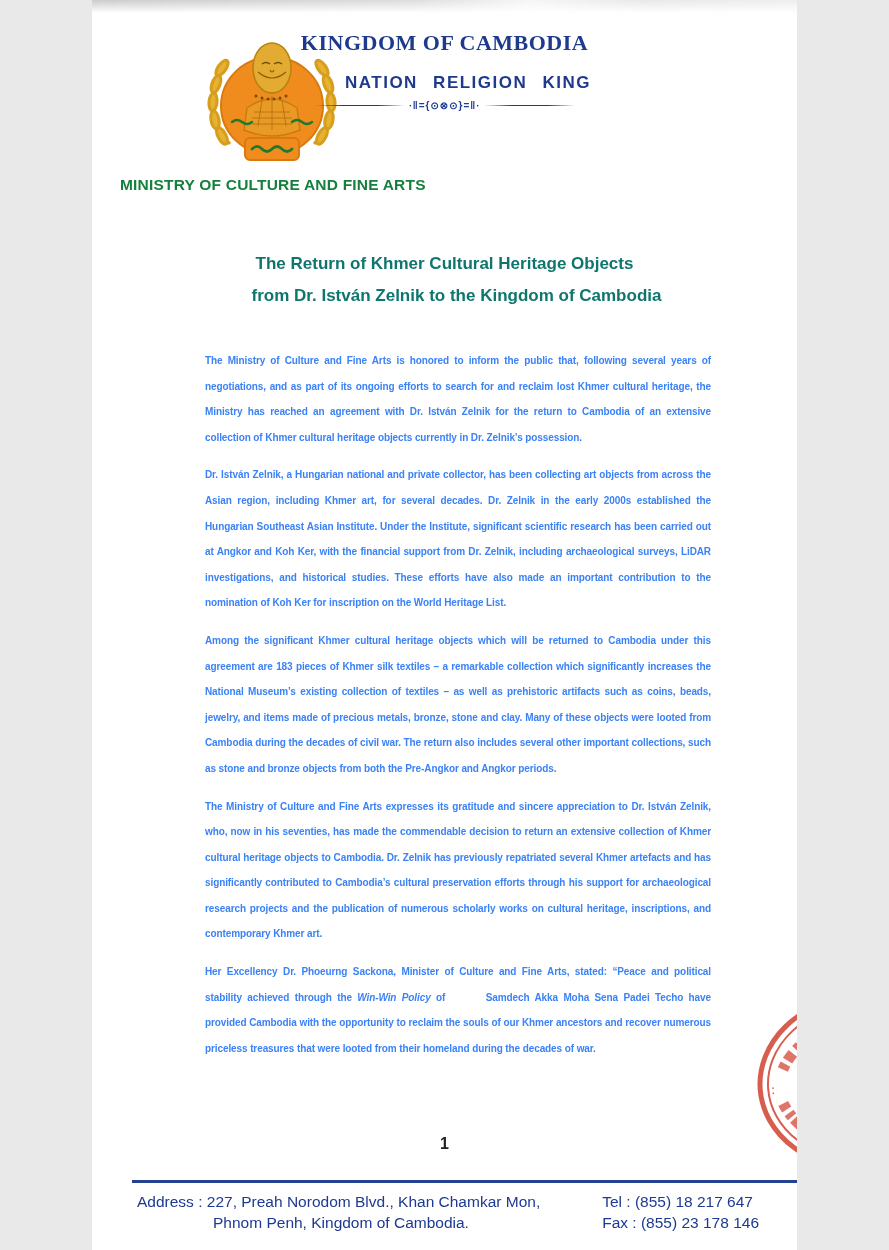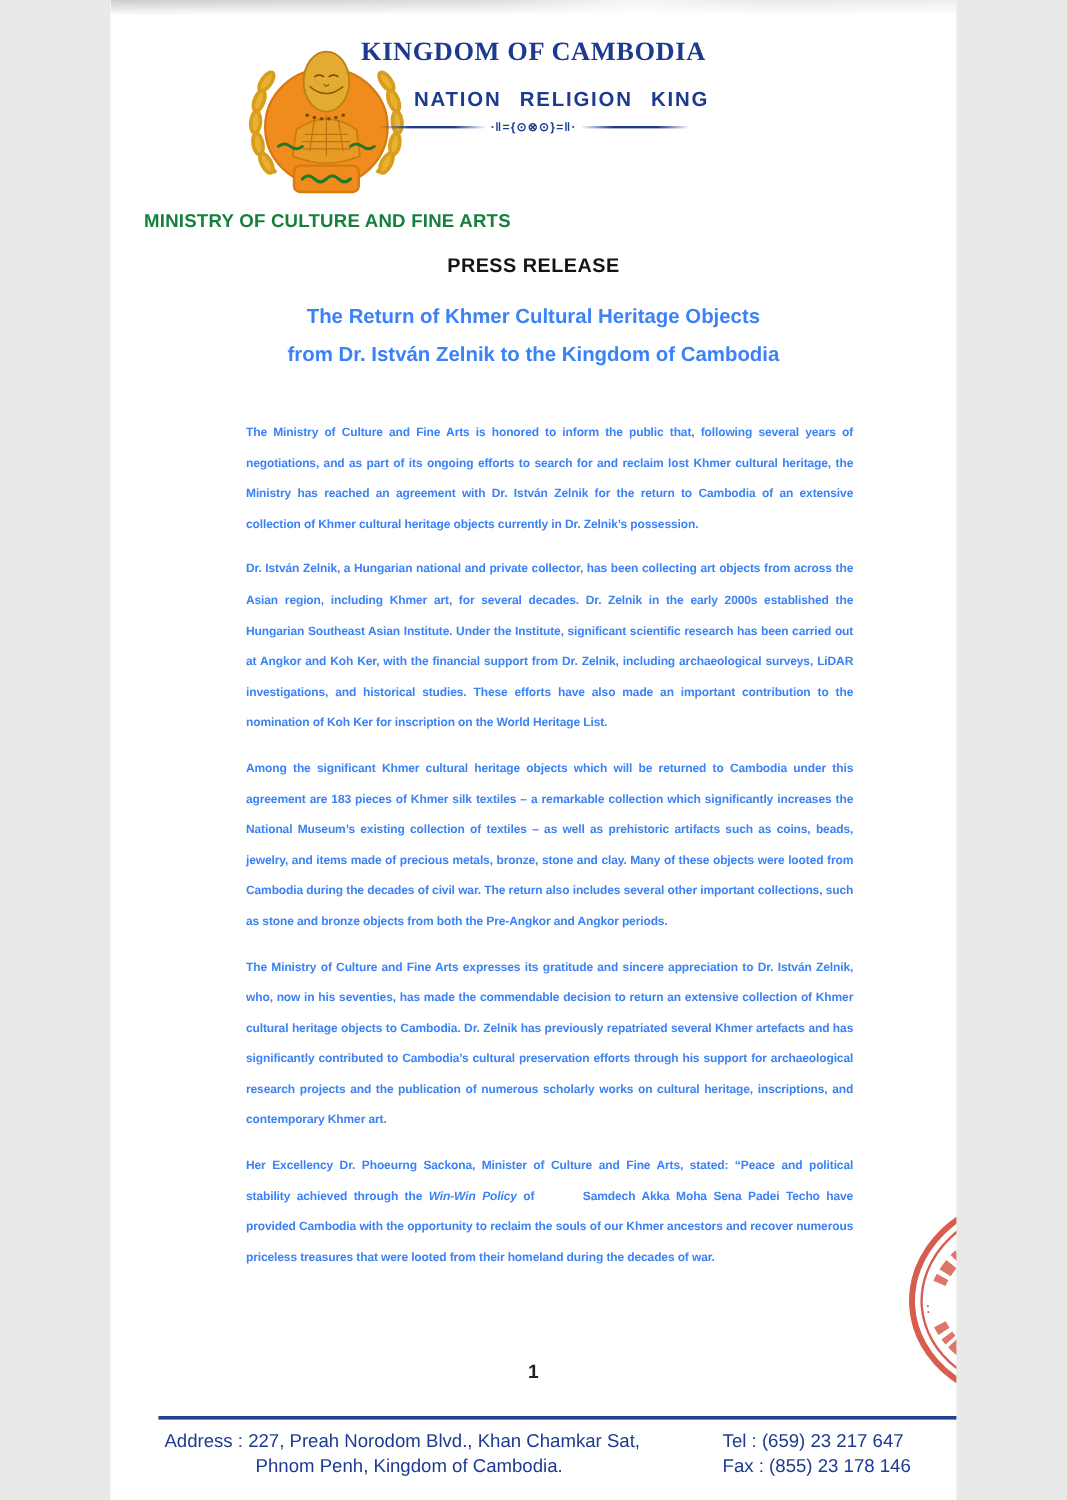--- a/index.html
+++ b/index.html
@@ -36,23 +36,23 @@
   .divider .rule{flex:1;height:1.5px;background:linear-gradient(to right,transparent,#1e3a8e 30%,#1e3a8e 70%,transparent);}
   .divider .orn{padding:0 4px;font-weight:bold;white-space:nowrap;}
   .ministry{
     position:absolute;left:28px;top:176px;
     color:#15803d;font-weight:bold;font-size:15.5px;letter-spacing:.2px;
   }
   
   .doc-type{position:absolute;left:0;top:213px;width:100%;text-align:center;
     font-weight:bold;font-size:16.5px;color:#141414;letter-spacing:.4px;}
   .doc-title{position:absolute;left:0;width:100%;text-align:center;
-    font-weight:bold;font-size:17px;color:#3b82f6;}
+    font-weight:bold;font-size:17px;color:#0f766e;}
   .doc-title.l1{top:254px;}
-  .doc-title.l2{top:286px;}
+  .doc-title.l2{top:286px;margin-left:12px;}
   
   .body-text{
     position:absolute;left:113px;right:86px;top:348px;
     color:#3b82f6;font-weight:bold;font-size:10px;line-height:25.6px;
     letter-spacing:-.1px;text-align:justify;
   }
   .body-text p{margin:0 0 12px 0;}
   .q-italic{font-style:italic;}
   .q-bold{font-weight:bold;margin-left:35px;}
   
@@ -132,21 +132,20 @@
     <div class="motto">NATION RELIGION KING</div>
     <div class="divider">
       <span class="rule"></span>
       <span class="orn">∙‖={⊙⊗⊙}=‖∙</span>
       <span class="rule"></span>
     </div>
   </div>
 
   <div class="ministry">MINISTRY OF CULTURE AND FINE ARTS</div>
 
-  <div class="doc-type">PRESS RELEASE</div>
   <div class="doc-title l1">The Return of Khmer Cultural Heritage Objects</div>
   <div class="doc-title l2">from Dr. István Zelnik to the Kingdom of Cambodia</div>
 
   <div class="body-text">
     <p>The Ministry of Culture and Fine Arts is honored to inform the public that, following several years of negotiations, and as part of its ongoing efforts to search for and reclaim lost Khmer cultural heritage, the Ministry has reached an agreement with Dr. István Zelnik for the return to Cambodia of an extensive collection of Khmer cultural heritage objects currently in Dr. Zelnik’s possession.</p>
     <p>Dr. István Zelnik, a Hungarian national and private collector, has been collecting art objects from across the Asian region, including Khmer art, for several decades. Dr. Zelnik in the early 2000s established the Hungarian Southeast Asian Institute.  Under the Institute, significant scientific research has been carried out at Angkor and Koh Ker, with the financial support from Dr. Zelnik, including archaeological surveys, LiDAR investigations, and historical studies. These efforts have also made an important contribution to the nomination of Koh Ker for inscription on the World Heritage List.</p>
     <p>Among the significant Khmer cultural heritage objects which will be returned to Cambodia under this agreement are 183 pieces of Khmer silk textiles – a remarkable collection which significantly increases the National Museum’s existing collection of textiles – as well as prehistoric artifacts such as coins, beads, jewelry, and items made of precious metals, bronze, stone and clay. Many of these objects were looted from Cambodia during the decades of civil war. The return also includes several other important collections, such as stone and bronze objects from both the Pre-Angkor and Angkor periods.</p>
     <p>The Ministry of Culture and Fine Arts expresses its gratitude and sincere appreciation to Dr. István Zelnik, who, now in his seventies, has made the commendable decision to return an extensive collection of Khmer cultural heritage objects to Cambodia. Dr. Zelnik has previously repatriated several Khmer artefacts and has significantly contributed to Cambodia’s cultural preservation efforts through his support for archaeological research projects and the publication of numerous scholarly works on cultural heritage, inscriptions, and contemporary Khmer art.</p>
     <p><span>Her Excellency Dr. Phoeurng Sackona, Minister of Culture and Fine Arts, stated: “Peace and political stability achieved through the </span><span class="q-italic">Win-Win Policy</span><span> of </span><span class="q-bold">Samdech Akka Moha Sena Padei Techo</span><span> have provided Cambodia with the opportunity to reclaim the souls of our Khmer ancestors and recover numerous priceless treasures that were looted from their homeland during the decades of war.</span></p>
   </div>
@@ -181,22 +180,22 @@
       <path d="M8 42 C 32 14, 58 8, 64 18 C 69 27, 48 36, 40 38 C 58 36, 86 28, 104 24 C 122 20, 140 17, 154 15"></path>
       <path d="M100 24 C 110 29, 126 27, 138 22"></path>
       <path d="M128 8 C 136 3, 148 3, 156 7"></path>
     </g>
   </svg>
 
   <div class="page-number">1</div>
   <div class="footer-line"></div>
   <div class="footer">
     <div class="addr">
-      <div class="line1">Address : 227, Preah Norodom Blvd., Khan Chamkar Sat,</div>
+      <div class="line1">Address : 227, Preah Norodom Blvd., Khan Chamkar Mon,</div>
       <div class="line2">Phnom Penh, Kingdom of Cambodia.</div>
     </div>
     <div class="telfax">
-      <div>Tel  : (659) 23 217 647</div>
+      <div>Tel  : (855) 18 217 647</div>
       <div>Fax : (855) 23 178 146</div>
     </div>
   </div>
 
 </div>
 
 </body></html>

